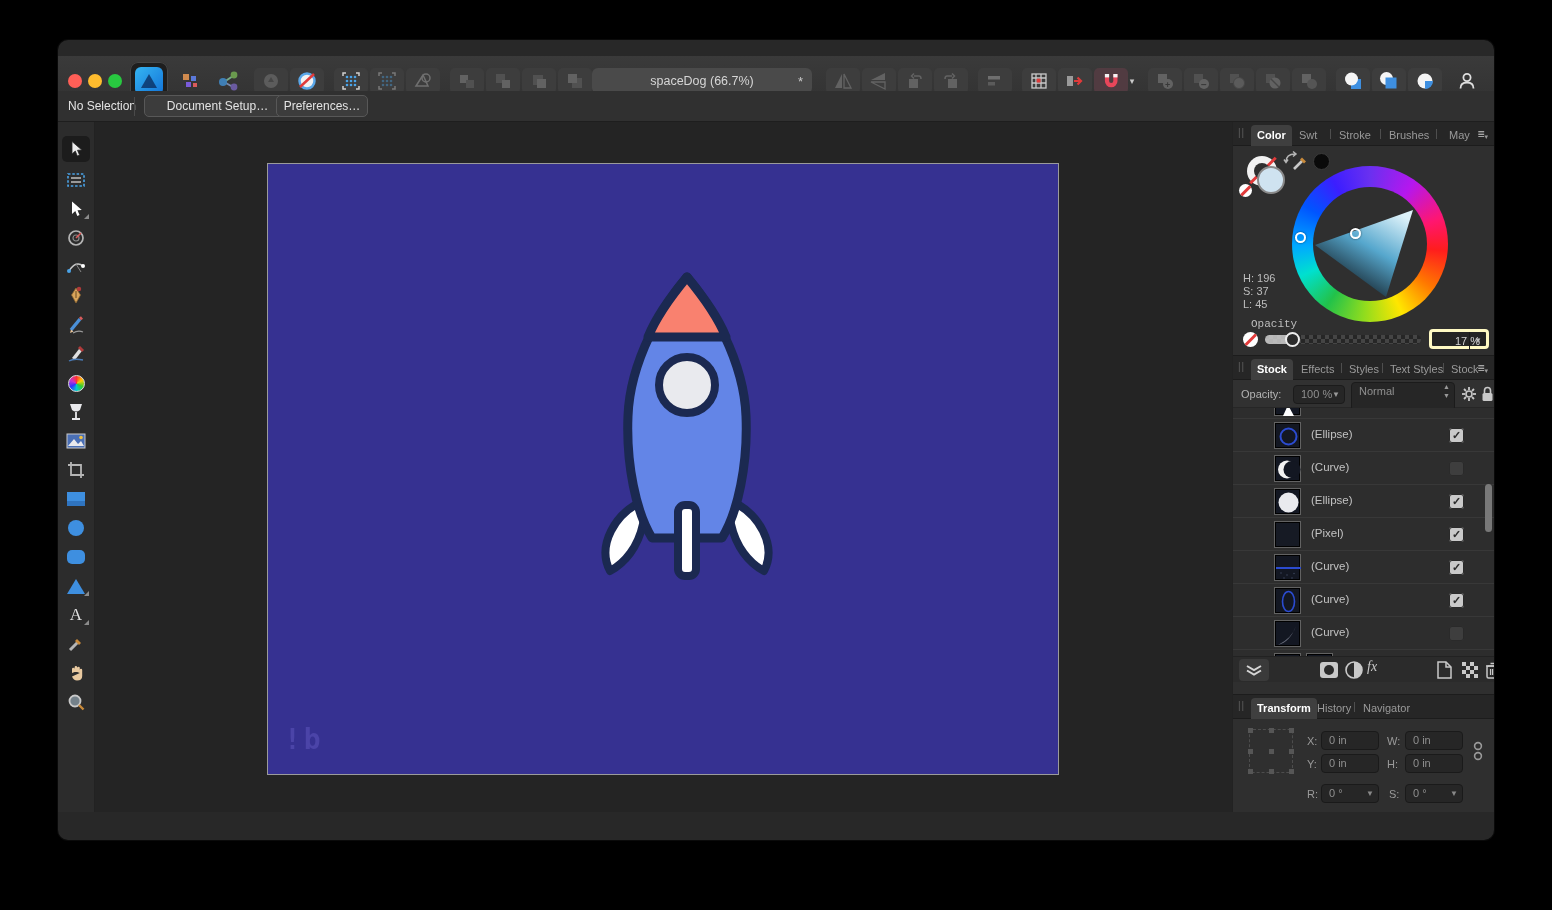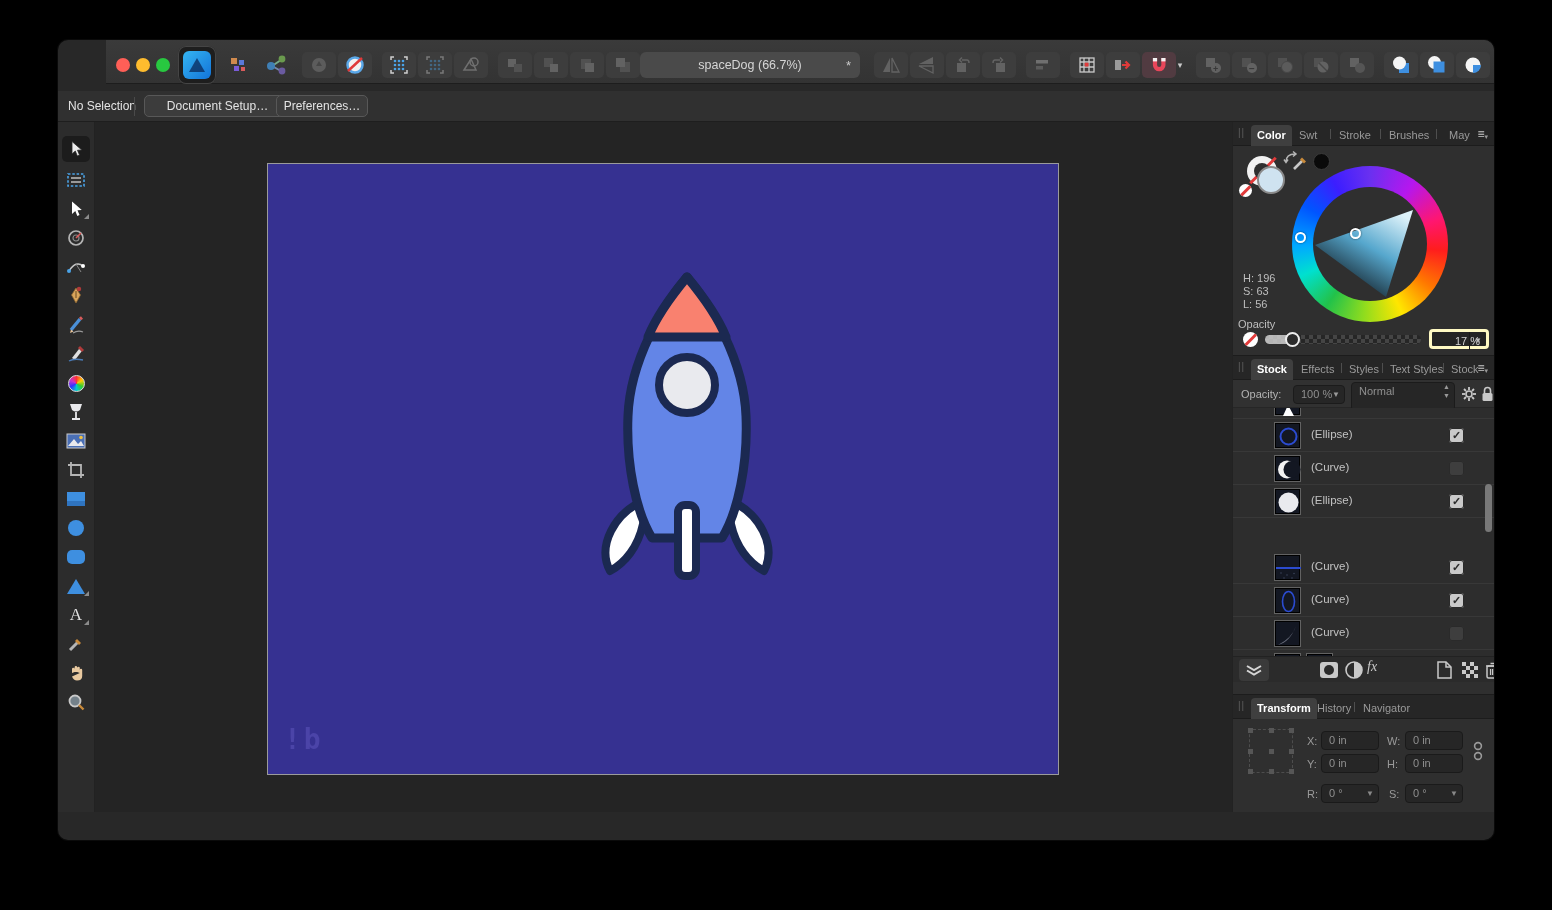--- a/index.html
+++ b/index.html
@@ -1,21 +1,21 @@
 <!DOCTYPE html>
 <html><head>
 <meta charset="utf-8">
 <style>
   * { margin:0; padding:0; box-sizing:border-box; }
   html,body { width:1552px; height:910px; background:#000; font-family:"Liberation Sans", sans-serif; overflow:hidden; }
   .abs { position:absolute; }
   #window { position:absolute; left:58px; top:40px; width:1436px; height:800px; background:#282828; border-radius:10px; overflow:hidden; box-shadow:0 0 0 1px #0a0a0a; }
 
   
-  #titlebar { position:absolute; left:0; top:0; width:100%; height:44px; background:linear-gradient(#3a3a3a,#333333); border-bottom:1px solid #1d1d1d;margin-left:48px; }
+  #titlebar { position:absolute; left:0; top:16px; width:100%; height:44px; background:linear-gradient(#3a3a3a,#333333); border-bottom:1px solid #1d1d1d; }
   .tl { position:absolute; top:18px; width:14px; height:14px; border-radius:50%; }
   .tbtn { position:absolute; top:12px; width:34px; height:26px; background:#3d3d3d; border-radius:5px; display:flex; align-items:center; justify-content:center; }
   .tbtn.dim svg, .tbtn.dim div { opacity:.4; }
   .tbtn.plain { background:transparent; }
   #doc-title { position:absolute; left:534px; top:12px; width:220px; height:26px; background:#4a4a4a; border-radius:6px; color:#d6d6d6; font-size:12.5px; display:flex; align-items:center; justify-content:center; }
   #doc-title .star { position:absolute; right:9px; color:#c9c9c9; font-size:13px; }
   #app-slot { position:absolute; left:72px; top:6px; width:38px; height:38px; background:#1e1e1e; border-radius:8px; display:flex; align-items:center; justify-content:center; box-shadow:inset 0 0 0 1px #454545; }
   #app-icon { width:28px; height:28px; border-radius:6px; background:linear-gradient(135deg,#35b5f2,#1273d8); position:relative; overflow:hidden; }
   #app-icon:after { content:""; position:absolute; left:6px; top:7px; border-left:8px solid transparent; border-right:8px solid transparent; border-bottom:14px solid rgba(10,40,90,.75); }
 
@@ -51,21 +51,21 @@
     background:conic-gradient(from 0deg, #6a30f0, #b517ee 35deg, #ff1670 70deg, #ff1d1d 95deg, #ff7800 125deg, #ffe600 155deg, #8fdc1e 185deg, #22c24a 215deg, #00e0cf 245deg, #00aaff 268deg, #0055ff 300deg, #3c1eff 330deg, #6a30f0 360deg); }
   #wheel-inner { position:absolute; left:21px; top:21px; width:114px; height:114px; border-radius:50%; background:#2f2f2f; }
   .marker { position:absolute; width:11px; height:11px; border-radius:50%; border:2px solid #fff; box-shadow:0 0 2px rgba(0,0,0,.7); }
   #swatch-stroke { position:absolute; left:14px; top:34px; width:30px; height:30px; border-radius:50%; background:#f2f2f2; }
   #swatch-stroke:before { content:""; position:absolute; left:-2px; top:13px; width:36px; height:3px; background:#e23a3a; transform:rotate(-45deg); }
   #swatch-stroke:after { content:""; position:absolute; left:7px; top:7px; width:16px; height:16px; border-radius:50%; background:#2f2f2f; }
   #swatch-fill { position:absolute; left:24px; top:44px; width:28px; height:28px; border-radius:50%; background:#cfe3f0; border:2px solid #8a8a8a; }
   #swatch-none { position:absolute; left:6px; top:62px; width:13px; height:13px; border-radius:50%; background:#fff; overflow:hidden; }
   #swatch-none:before { content:""; position:absolute; left:-2px; top:5px; width:18px; height:2.5px; background:#e23a3a; transform:rotate(-45deg); }
   .hsl { position:absolute; left:10px; color:#bdbdbd; font-size:11px; }
-  #opacity-label { position:absolute; left:5px; top:196px; color:#bdbdbd; font-size:11px; }
+  #opacity-label { position:absolute; left:18px; top:196px; color:#bdbdbd; font-size:11px;font-family:Liberation Mono, monospace; }
   #op-none { position:absolute; left:10px; top:210px; width:15px; height:15px; border-radius:50%; background:#fff; overflow:hidden; }
   #op-none:before { content:""; position:absolute; left:-2px; top:6px; width:20px; height:3px; background:#e23a3a; transform:rotate(-45deg); }
   #op-track { position:absolute; left:32px; top:213px; width:156px; height:9px; border-radius:5px; overflow:hidden;
     background-image:linear-gradient(45deg,#454545 25%,transparent 25%,transparent 75%,#454545 75%),linear-gradient(45deg,#454545 25%,#262626 25%,#262626 75%,#454545 75%); background-size:8px 8px; background-position:0 0,4px 4px; }
   #op-fill { position:absolute; left:0; top:0; width:28px; height:9px; background:#cfcfcf; opacity:.85; }
   #op-knob { position:absolute; left:52px; top:210px; width:15px; height:15px; border-radius:50%; background:#2b2b2b; border:2px solid #ededed; }
   #op-value { position:absolute; left:196px; top:207px; width:60px; height:20px; background:#242424; border:3px solid #fef9c3; border-radius:4px; color:#d2d2d2; font-size:11px; line-height:18px; padding-left:23px; }
   #op-value .caret { position:absolute; right:0; top:0; width:17px; height:18px; border-left:1px solid #1a1a1a; color:#bbb; font-size:8px; text-align:center; line-height:18px; }
   .mini-ic { position:absolute; }
 
@@ -527,22 +527,22 @@
                 <stop offset="1" stop-color="#0b1015"></stop>
               </linearGradient>
             </defs>
             <polygon points="2,58 100,23 73,110" fill="url(#triGrad)"></polygon>
           </svg>
           <div class="marker" style="left:3px;top:66px"></div>
           <div class="marker" style="left:58px;top:62px"></div>
         </div>
 
         <div class="hsl" style="top:150px">H: 196</div>
-        <div class="hsl" style="top:163px">S: 63</div>
-        <div class="hsl" style="top:176px">L: 56</div>
+        <div class="hsl" style="top:163px">S: 37</div>
+        <div class="hsl" style="top:176px">L: 45</div>
 
         <div id="opacity-label">Opacity</div>
         <div id="op-none"></div>
         <div id="op-track">
             <div id="op-fill"></div>
           </div>
         <div id="op-knob"></div>
         <div id="op-value"><span>17 %</span><span class="caret">▼</span></div>
       </div>
 
@@ -611,20 +611,25 @@
             <span class="lname">(Curve)</span>
             <span class="lcheck"></span>
           </div>
           <div class="lrow" style="top:77px">
             <div class="thumb">
                 <svg width="25" height="25">
                   <circle cx="12.5" cy="12.5" r="10" fill="#e9eaee"></circle>
                 </svg>
               </div>
             <span class="lname">(Ellipse)</span>
+            <span class="lcheck on"></span>
+          </div>
+          <div class="lrow" style="top:110px">
+            <div class="thumb" style="background:#161a24"></div>
+            <span class="lname">(Pixel)</span>
             <span class="lcheck on"></span>
           </div>
           <div class="lrow" style="top:143px">
             <div class="thumb">
                 <svg width="25" height="25">
                   <line x1="0" y1="12" x2="25" y2="12" stroke="#2b4bd0" stroke-width="2"></line>
                   <g fill="#3a4258">
                     <circle cx="5" cy="17" r=".8"></circle>
                     <circle cx="11" cy="19" r=".8"></circle>
                     <circle cx="18" cy="17.5" r=".8"></circle>

